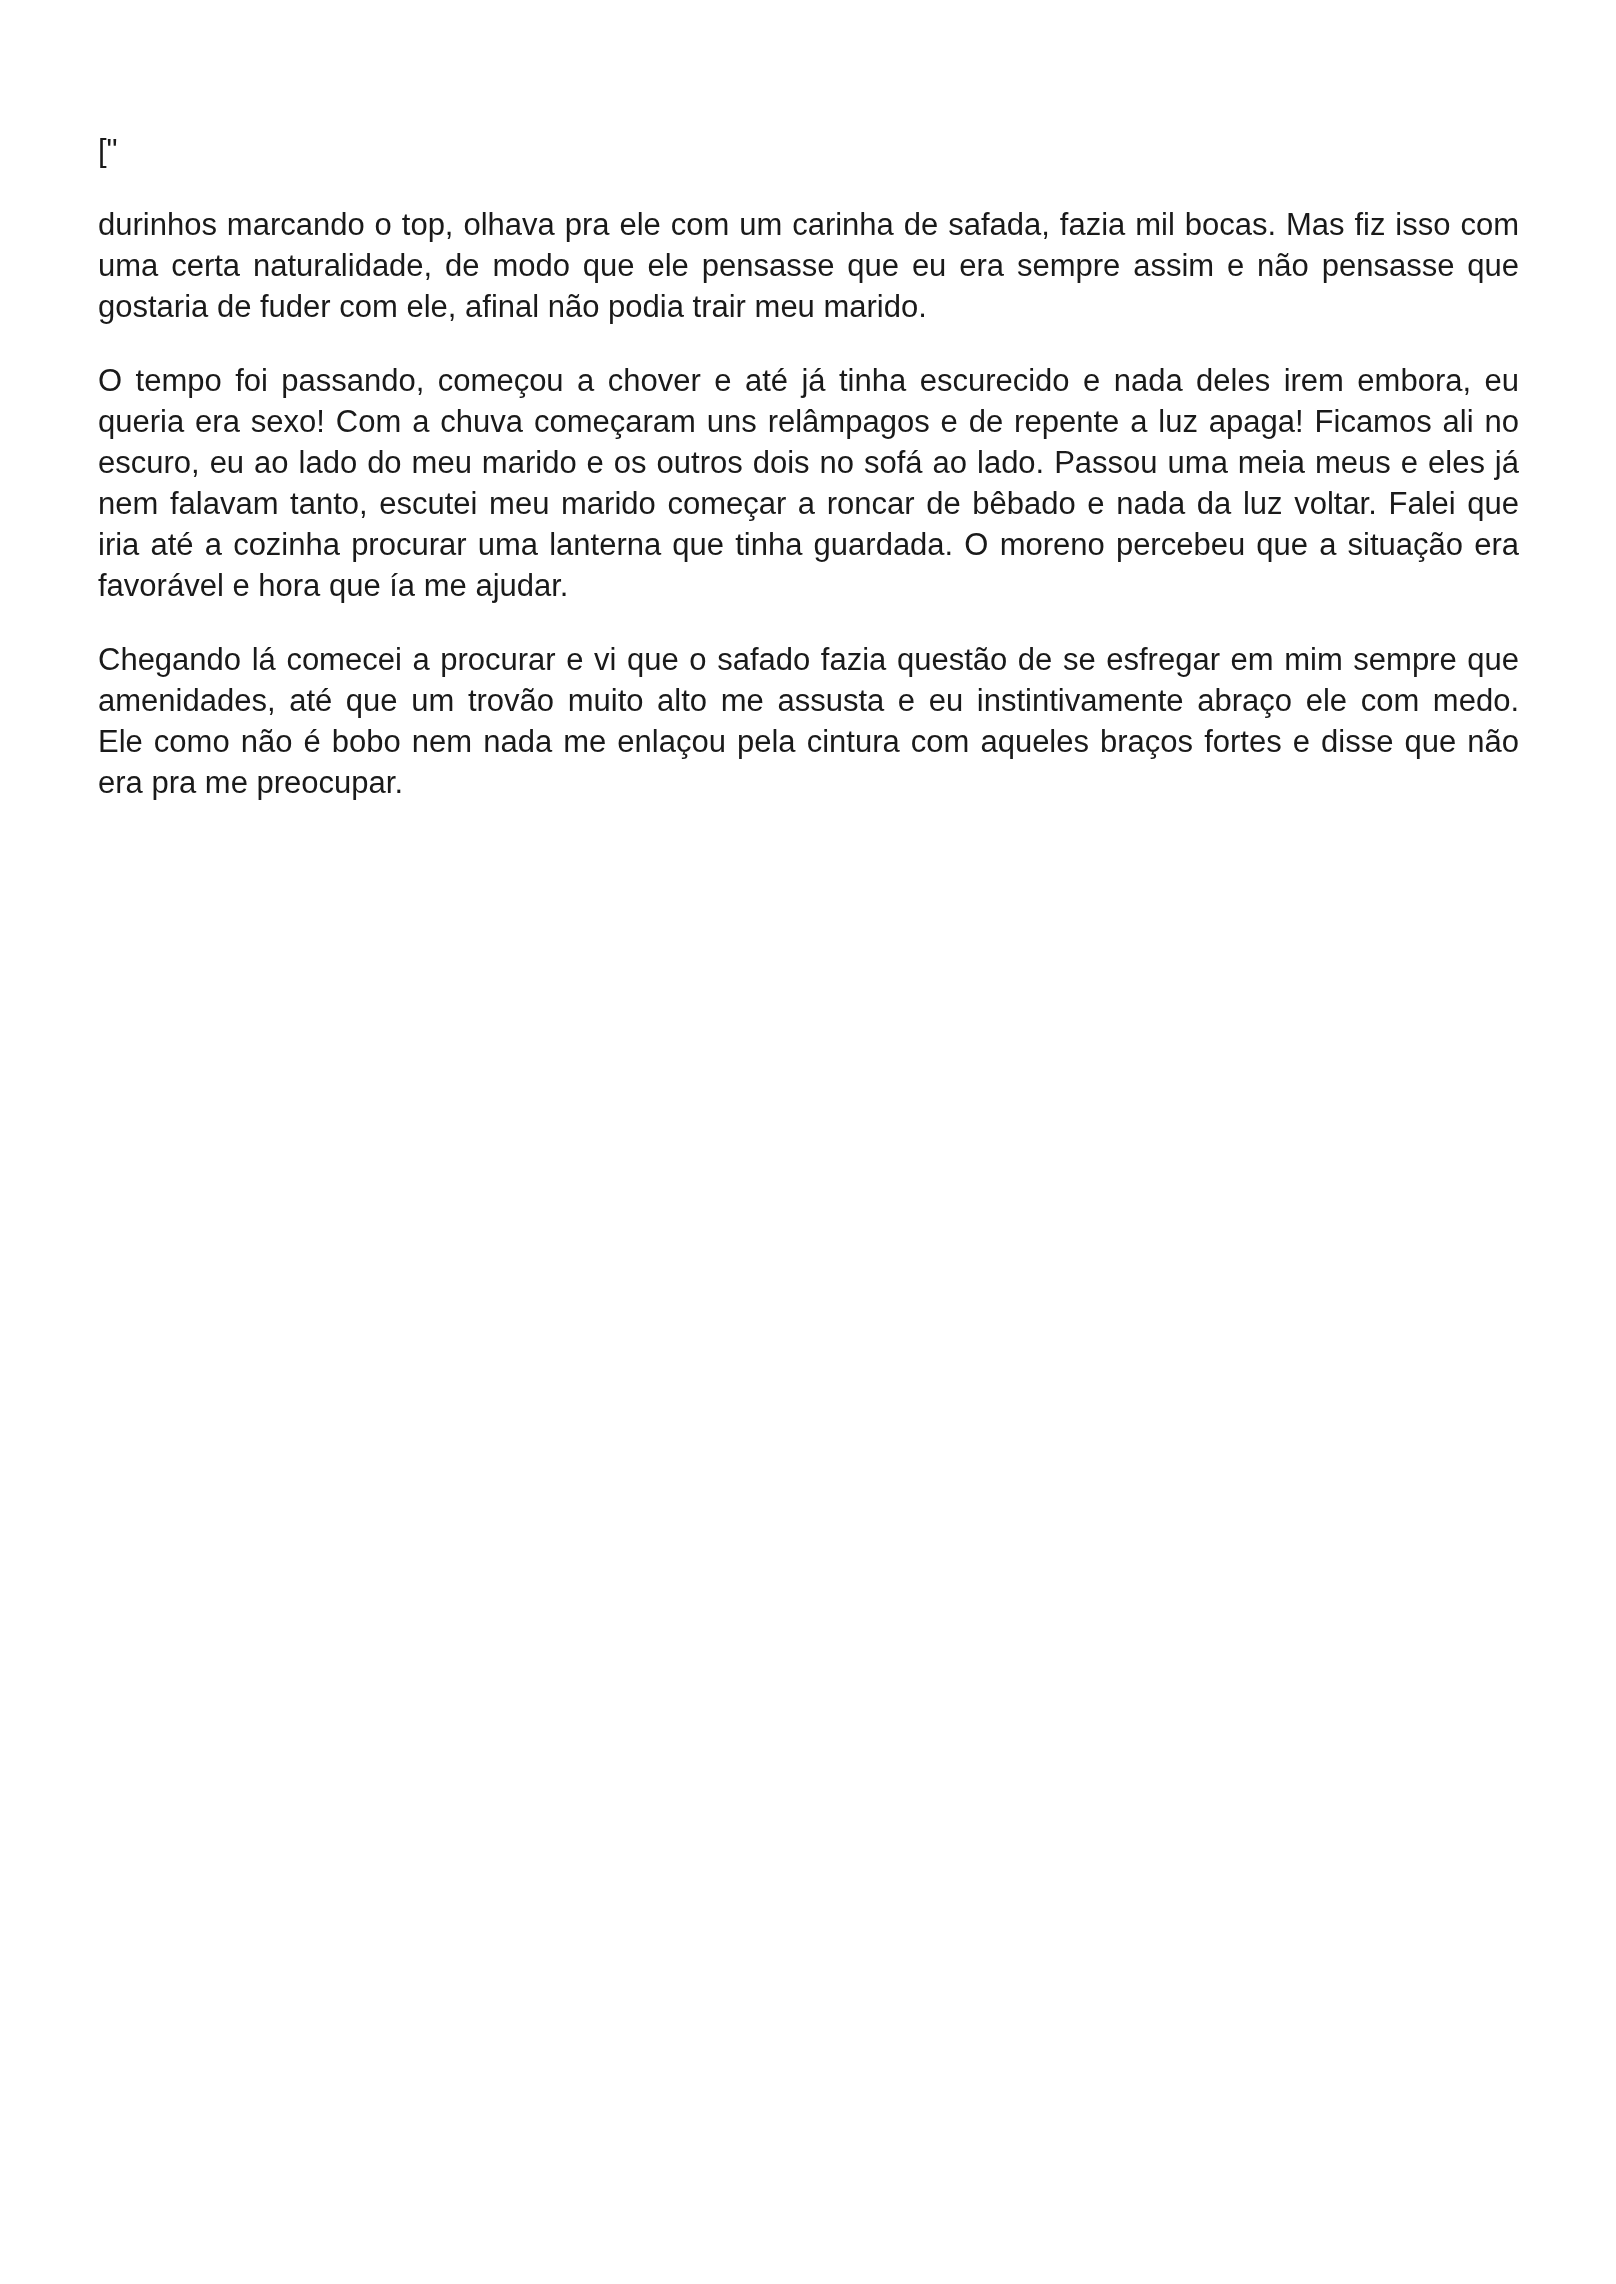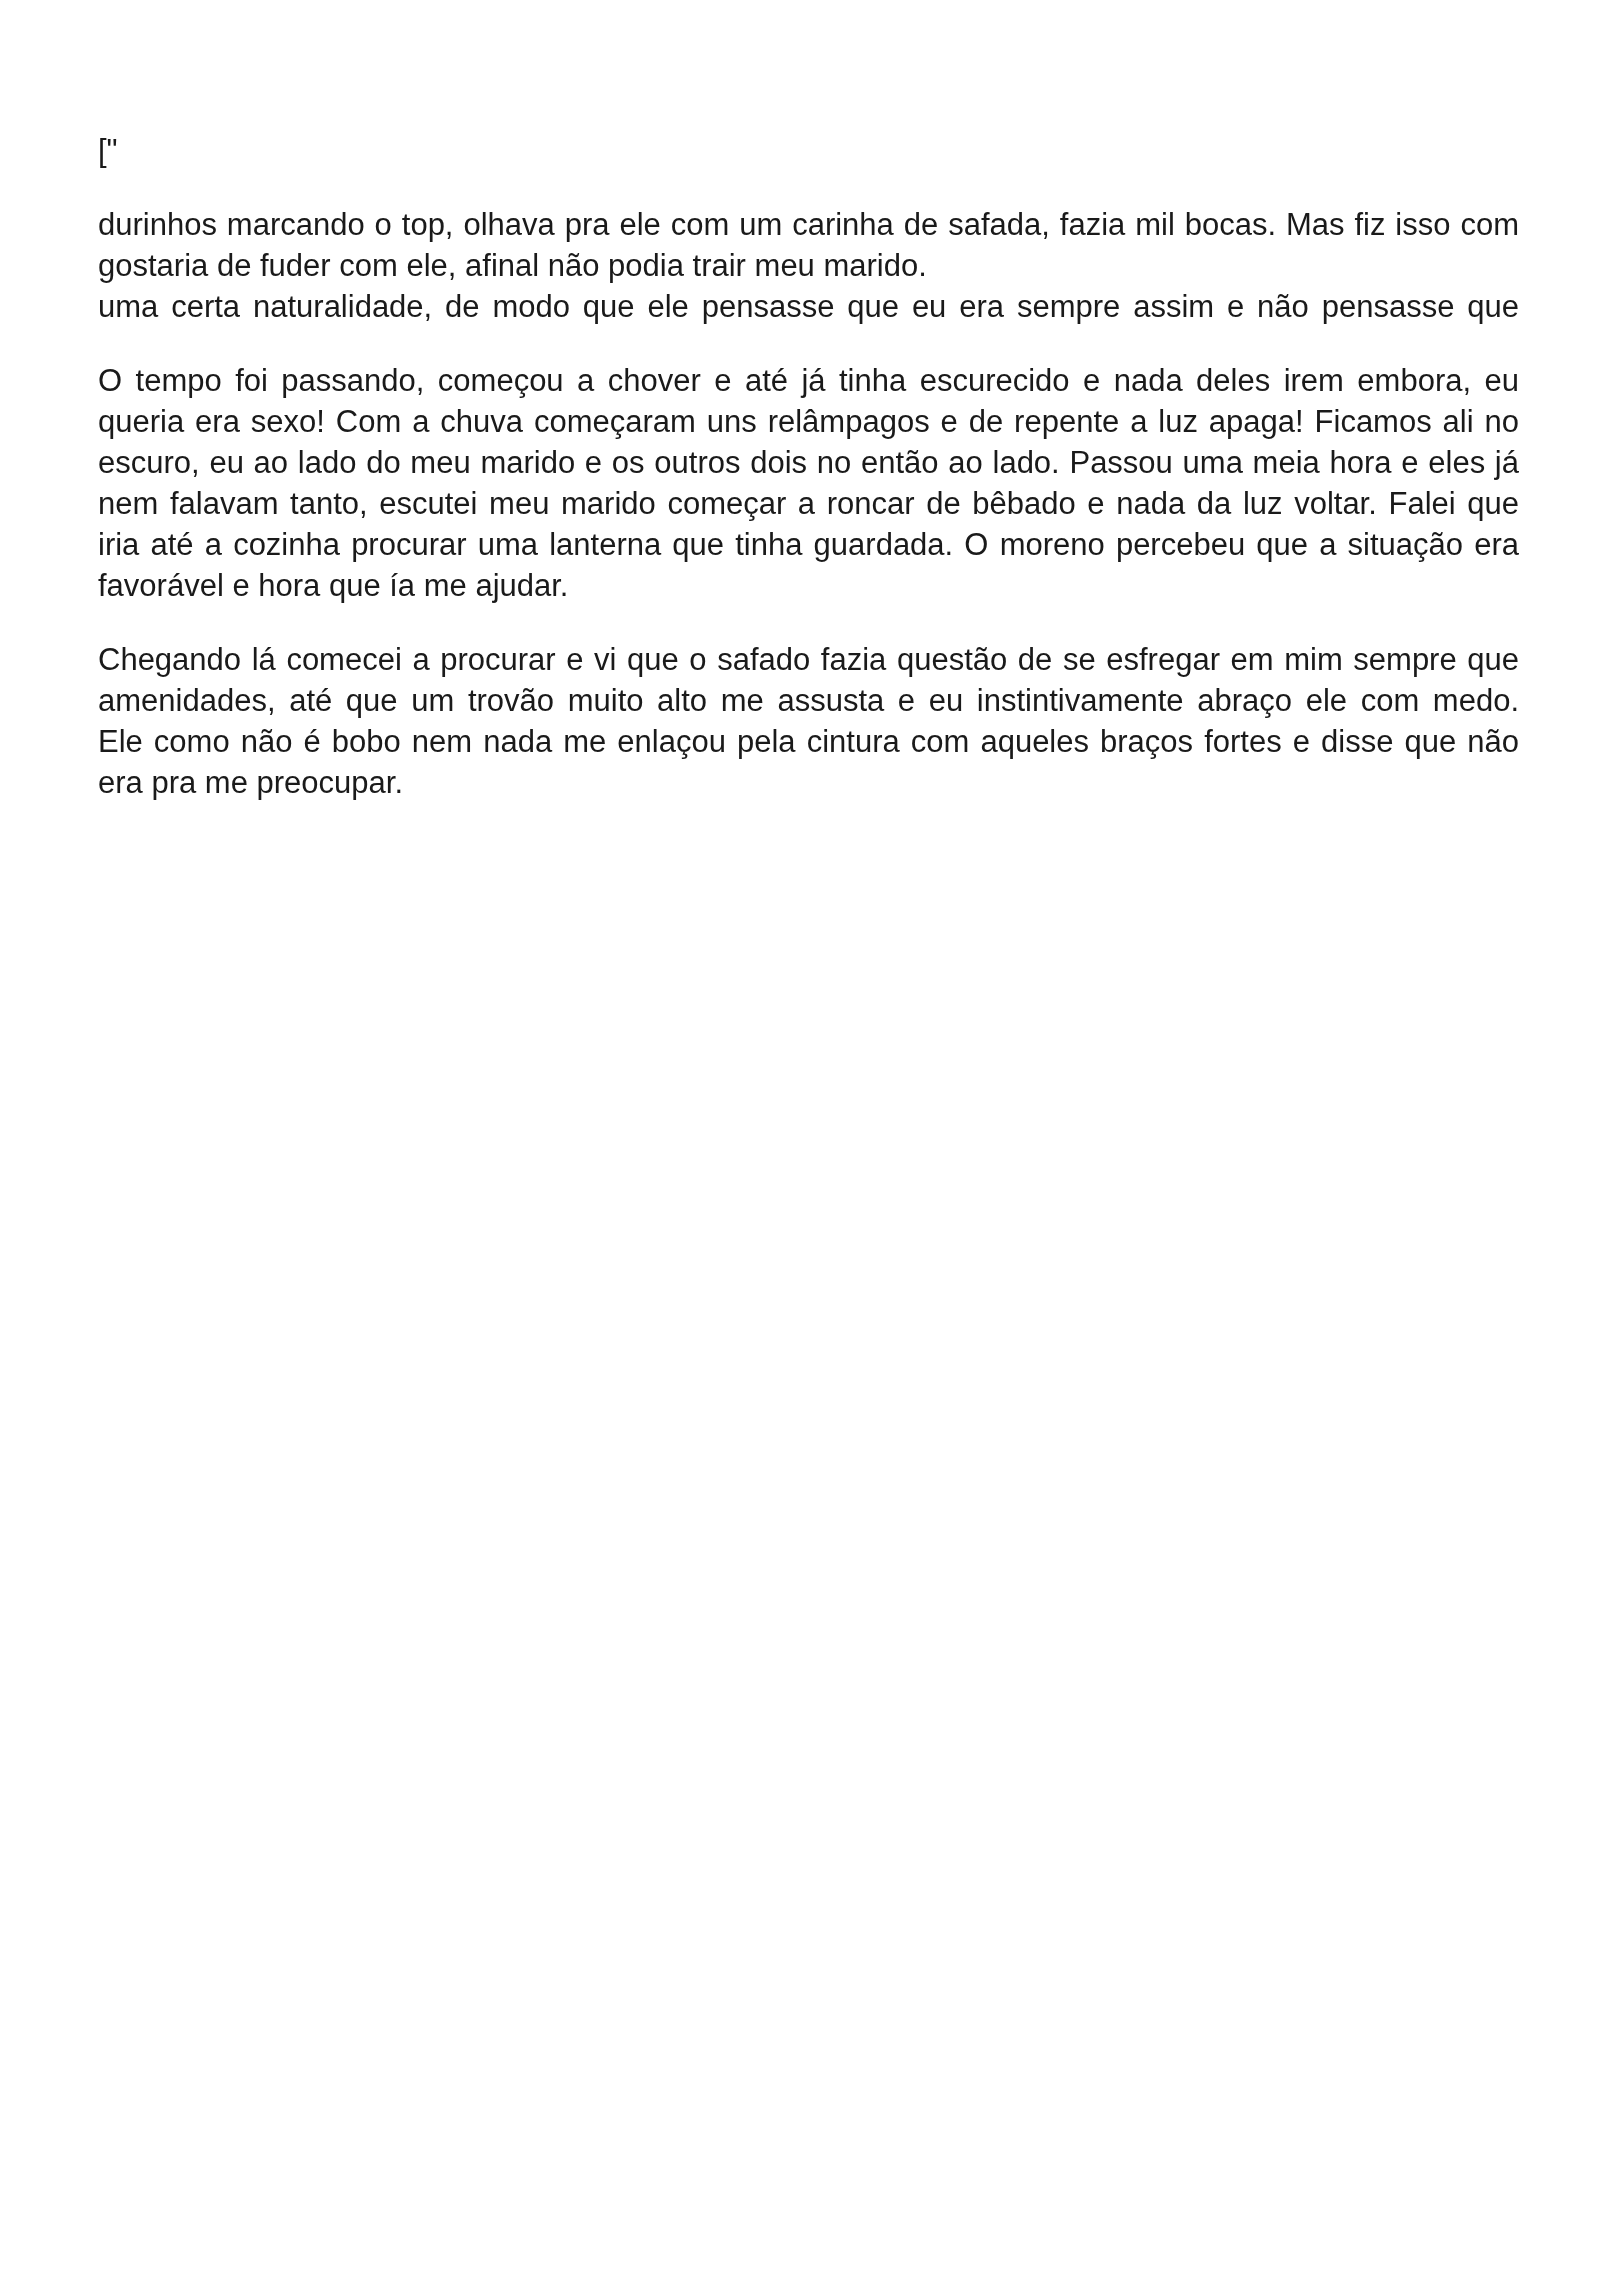--- a/index.html
+++ b/index.html
@@ -41,28 +41,28 @@
 <body>
 
 <div class="doc">
 
   <div class="para">
     <div class="line last">["</div>
   </div>
 
   <div class="para">
     <div class="line">durinhos marcando o top, olhava pra ele com um carinha de safada, fazia mil bocas. Mas fiz isso com</div>
+    <div class="line">uma certa naturalidade, de modo que ele pensasse que eu era sempre assim e não pensasse que</div>
     <div class="line last">gostaria de fuder com ele, afinal não podia trair meu marido.</div>
-    <div class="line">uma certa naturalidade, de modo que ele pensasse que eu era sempre assim e não pensasse que</div>
   </div>
 
   <div class="para">
     <div class="line">O tempo foi passando, começou a chover e até já tinha escurecido e nada deles irem embora, eu</div>
     <div class="line">queria era sexo! Com a chuva começaram uns relâmpagos e de repente a luz apaga! Ficamos ali no</div>
-    <div class="line">escuro, eu ao lado do meu marido e os outros dois no então ao lado. Passou uma meia hora e eles já</div>
+    <div class="line">escuro, eu ao lado do meu marido e os outros dois no sofá ao lado. Passou uma meia meus e eles já</div>
     <div class="line">nem falavam tanto, escutei meu marido começar a roncar de bêbado e nada da luz voltar. Falei que</div>
     <div class="line">iria até a cozinha procurar uma lanterna que tinha guardada. O moreno percebeu que a situação era</div>
     <div class="line last">favorável e hora que ía me ajudar.</div>
   </div>
 
   <div class="para">
     <div class="line">Chegando lá comecei a procurar e vi que o safado fazia questão de se esfregar em mim sempre que</div>
     <div class="line">amenidades, até que um trovão muito alto me assusta e eu instintivamente abraço ele com medo.</div>
     <div class="line">Ele como não é bobo nem nada me enlaçou pela cintura com aqueles braços fortes e disse que não</div>
     <div class="line last">era pra me preocupar.</div>

